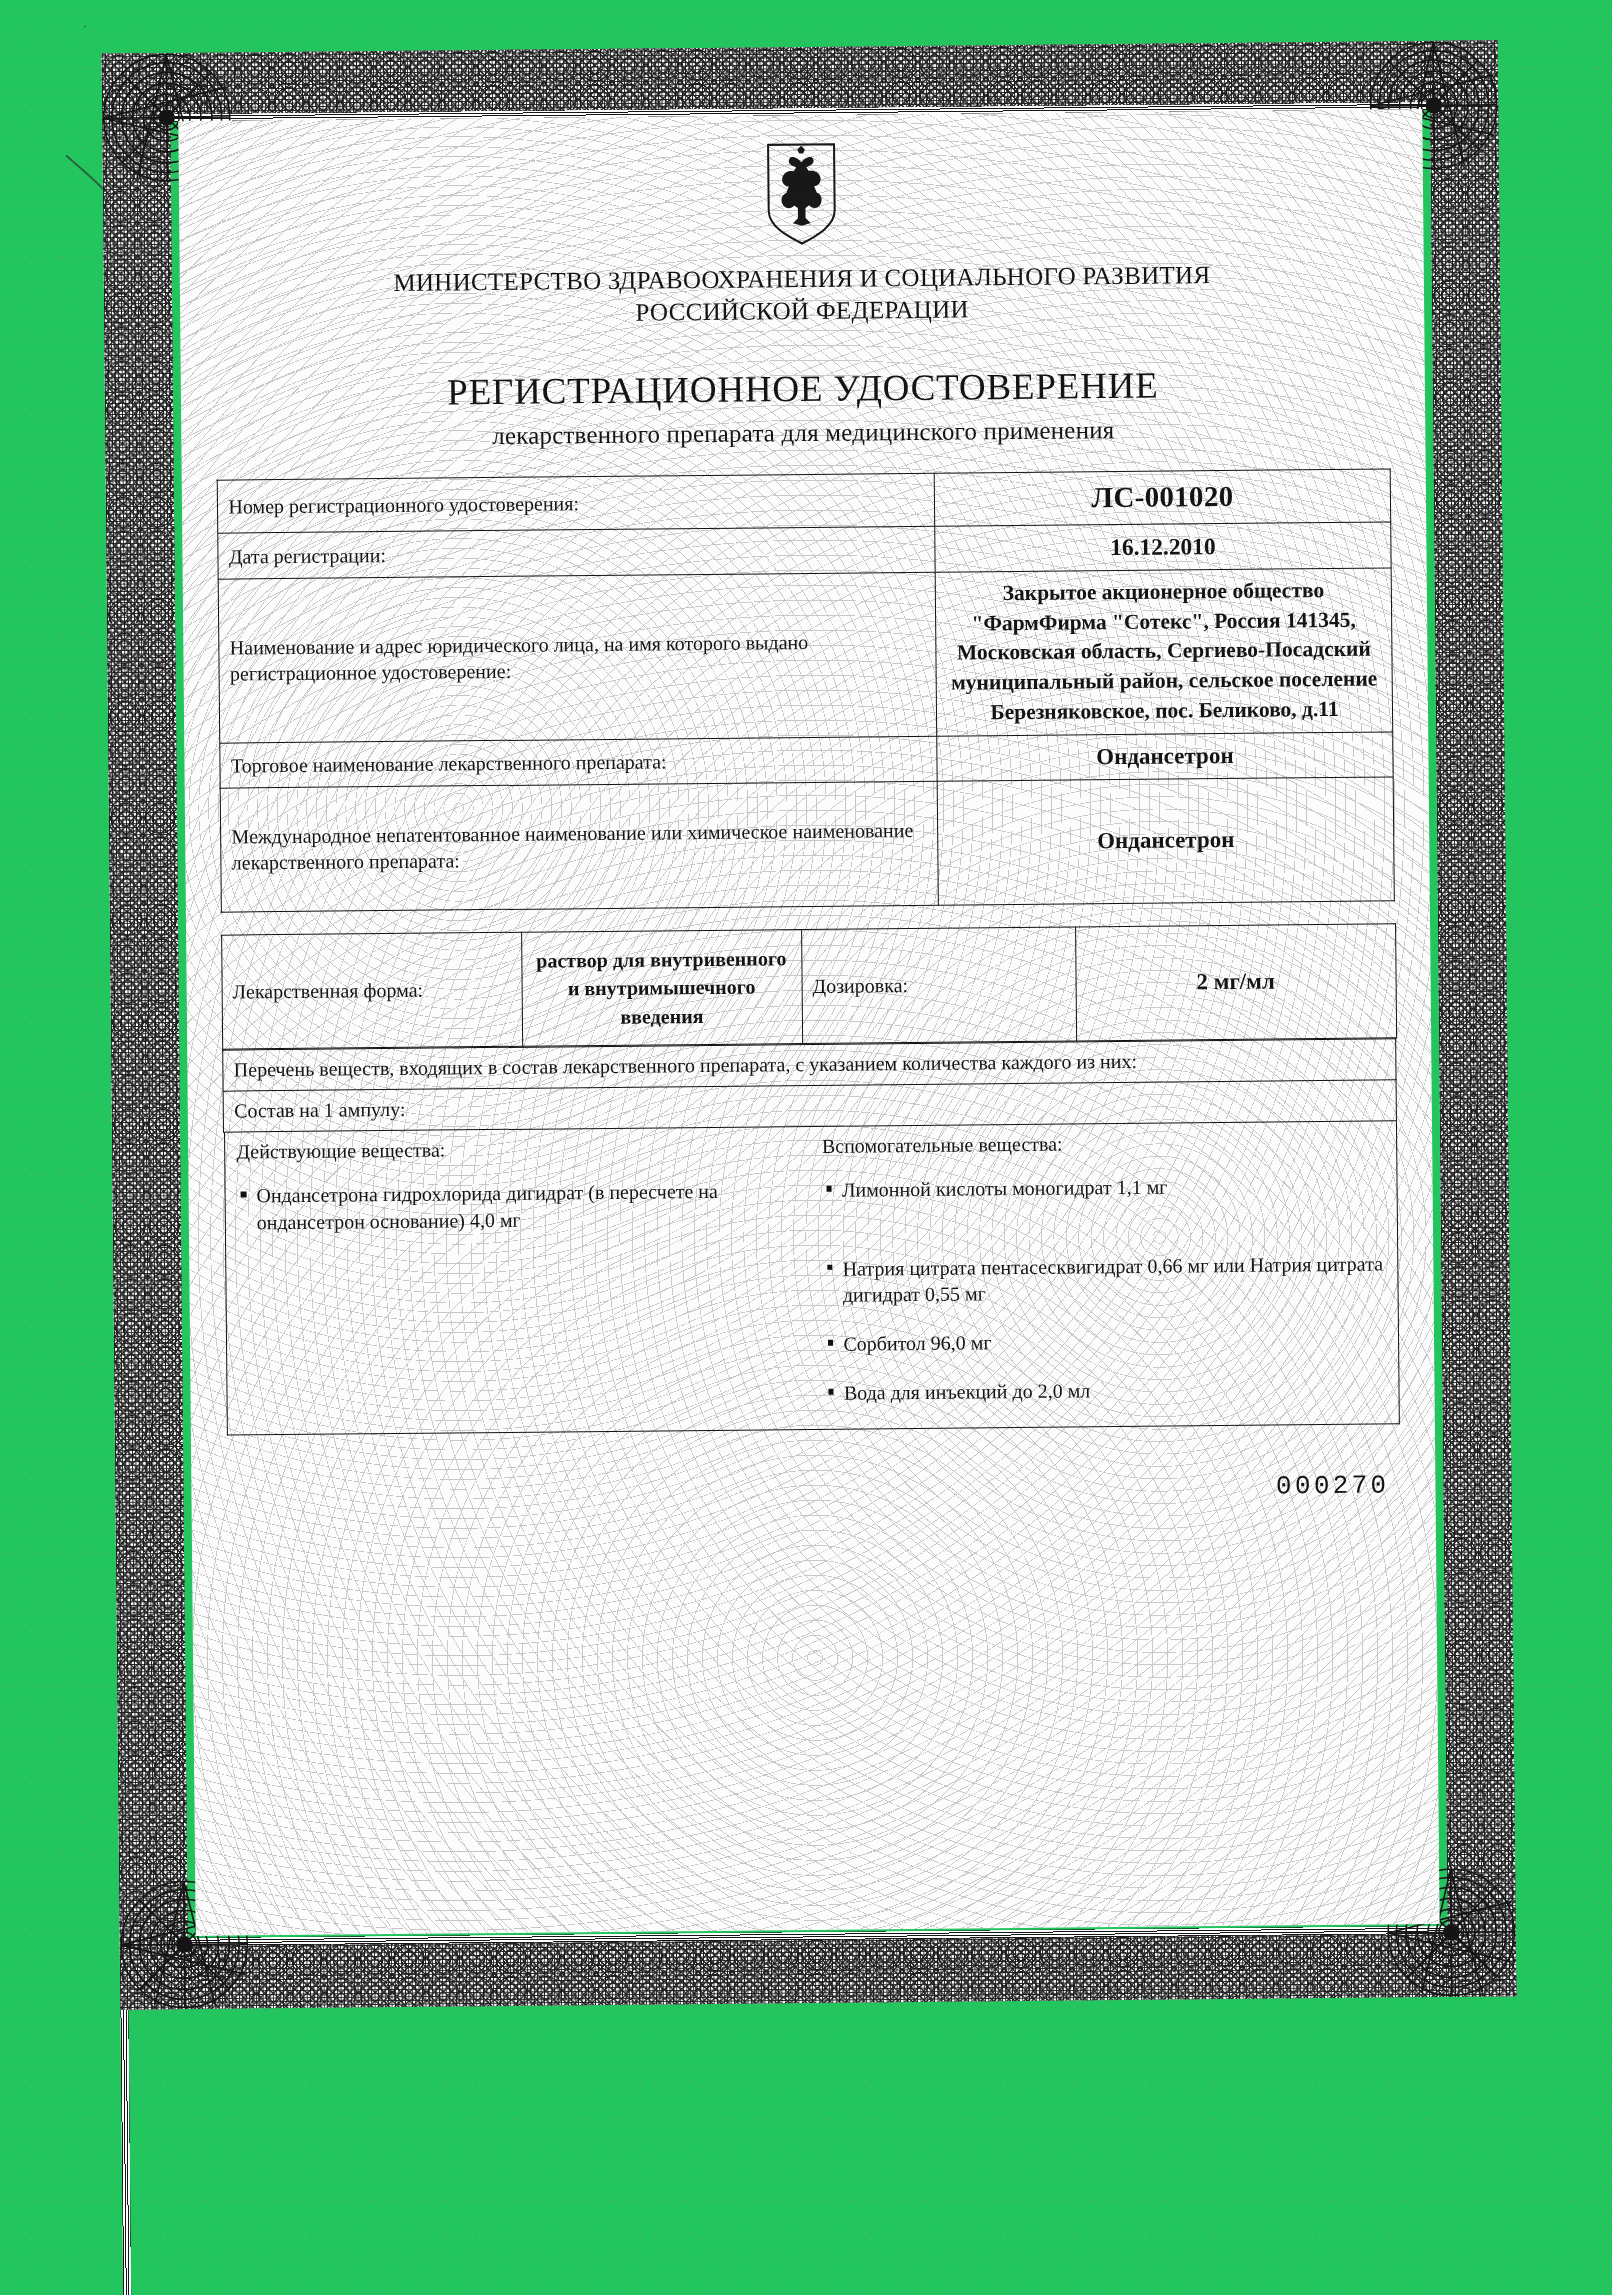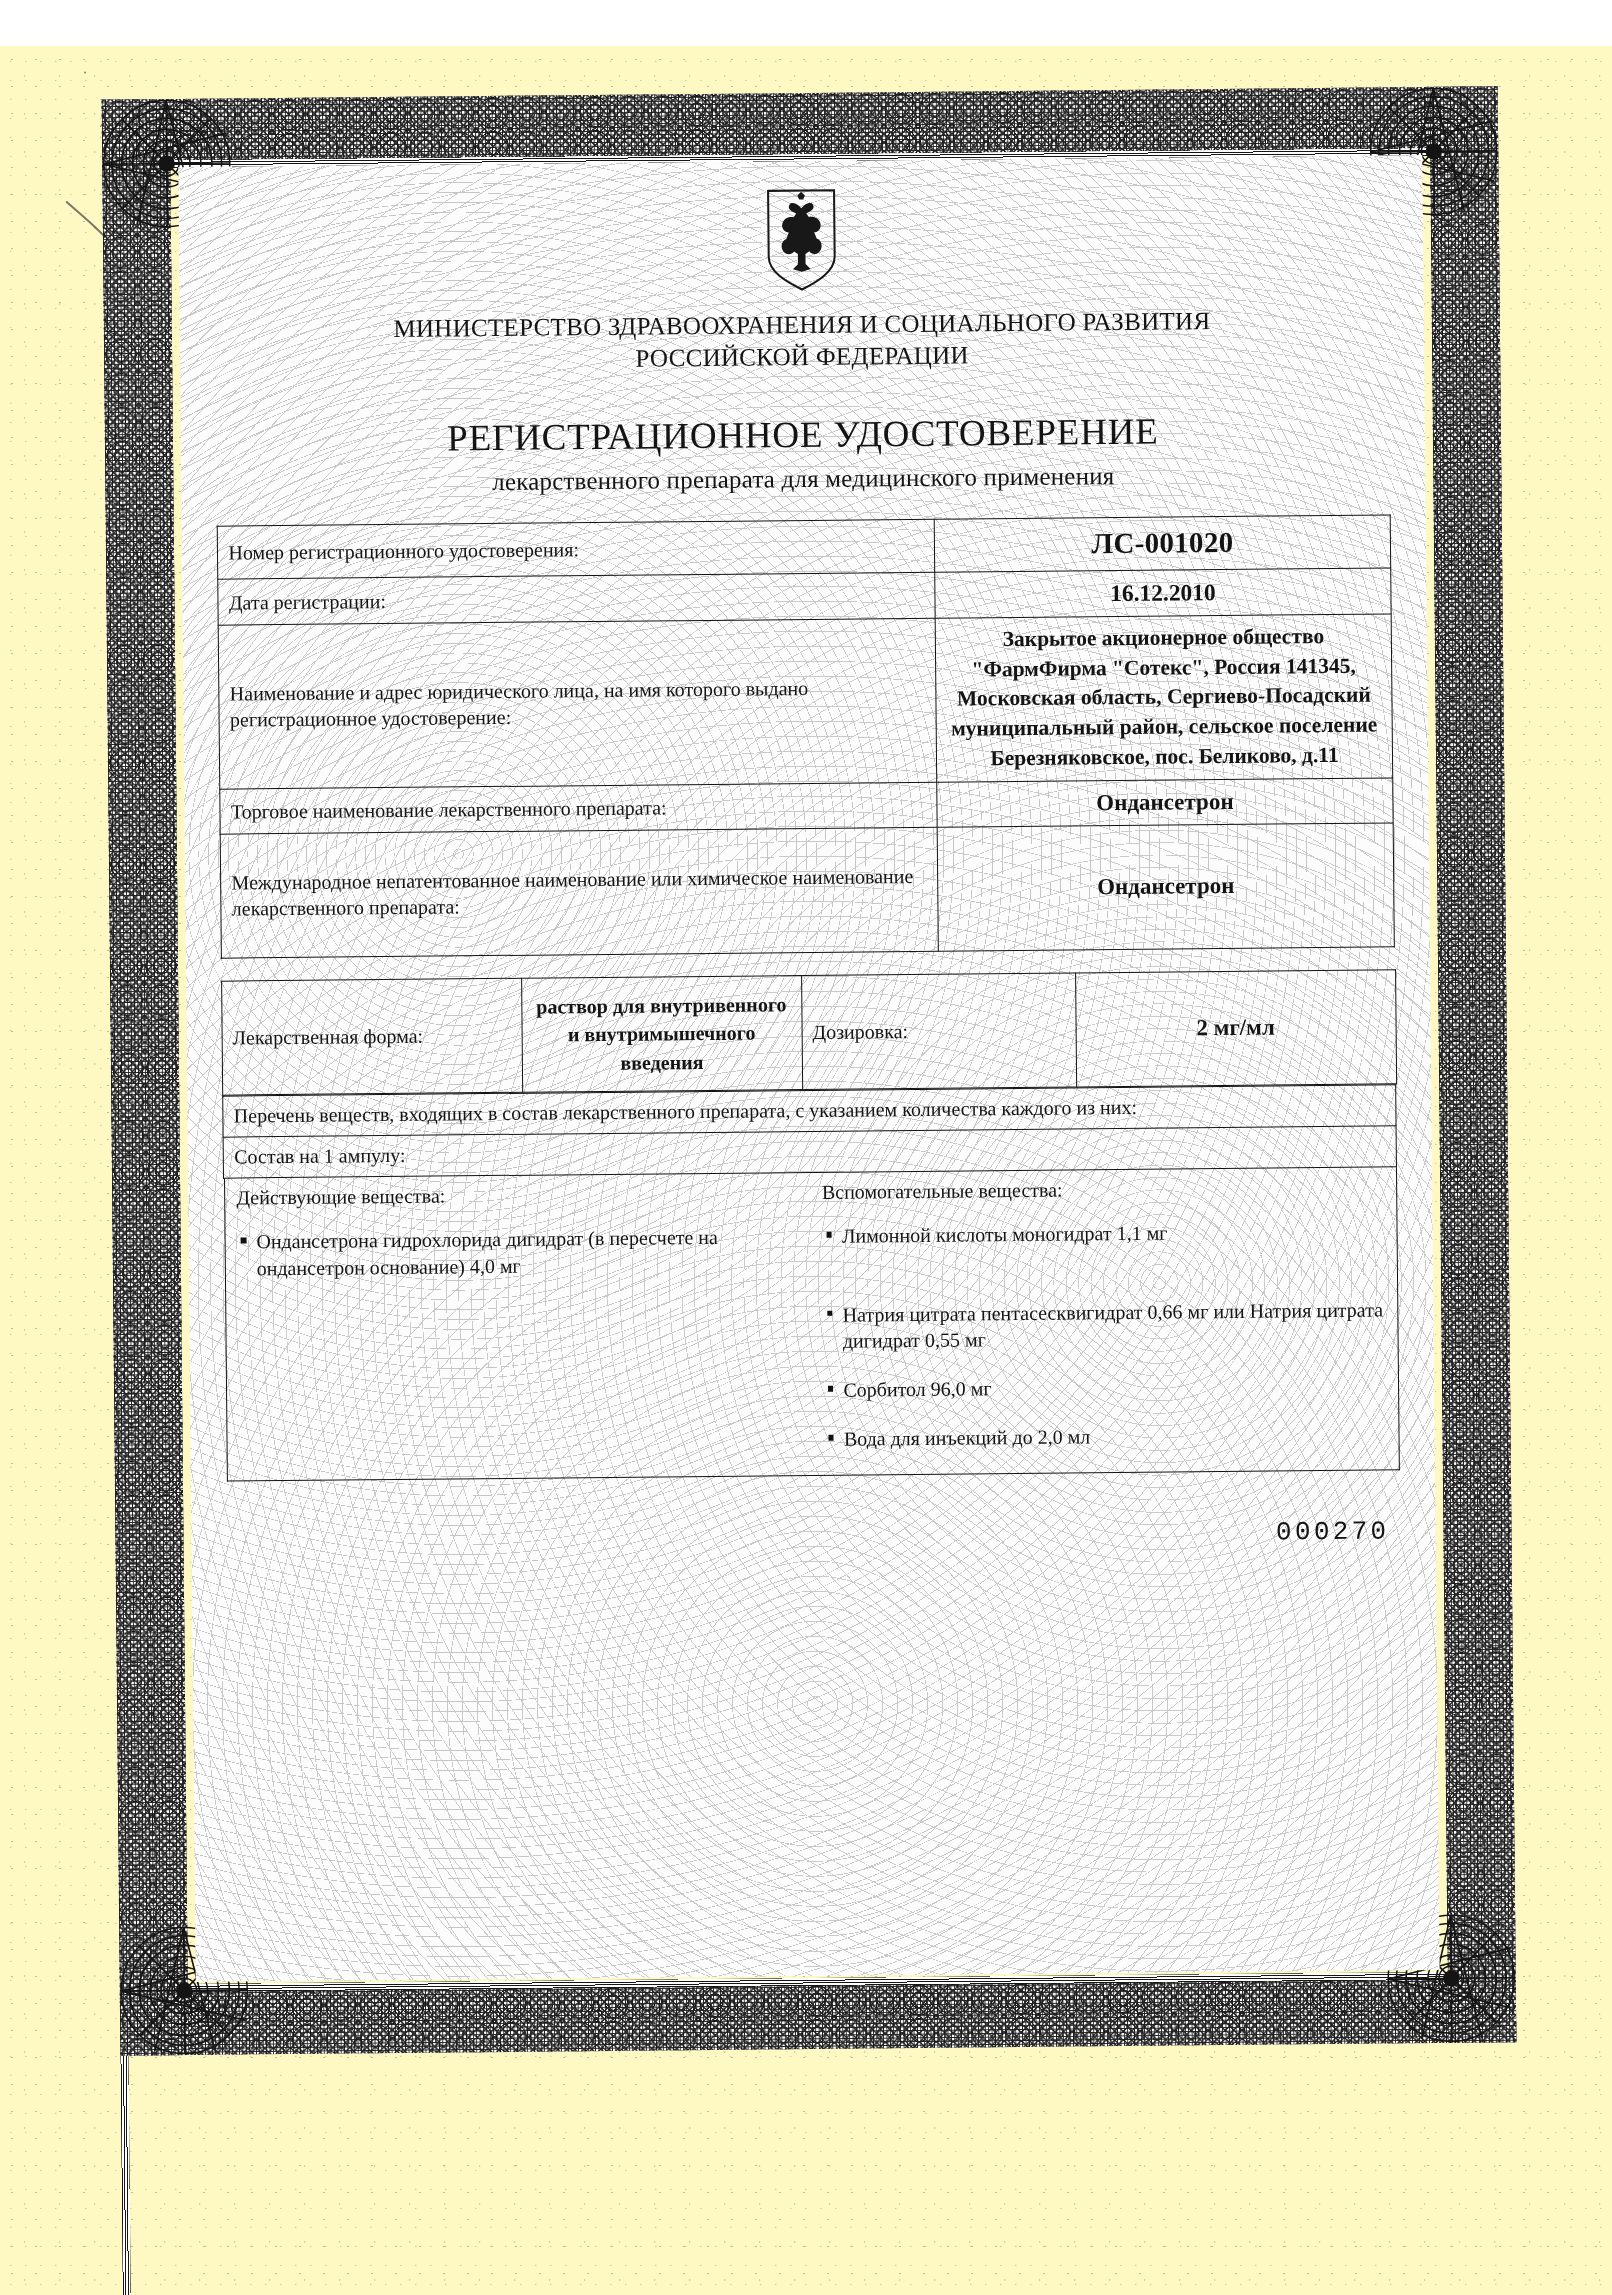--- a/index.html
+++ b/index.html
@@ -10,22 +10,21 @@
     background:#ffffff;
     font-family:"Liberation Serif", serif;
     color:#141414;
     position:relative;
     overflow:hidden;
   }
 
   
   #scan {
     position:absolute; inset:0;
-    background:#fef9c3;
-    margin-top:46px;
+    background:#22c55e;
   }
   
   #speckle {
     position:absolute; inset:0;
     opacity:.55;
     background-image:
       radial-gradient(#8a8a8a 0.6px, transparent 0.7px),
       radial-gradient(#9c9c9c 0.5px, transparent 0.7px),
       radial-gradient(#707070 0.5px, transparent 0.7px);
     background-size: 24px 27px, 35px 38px, 15px 19px;

